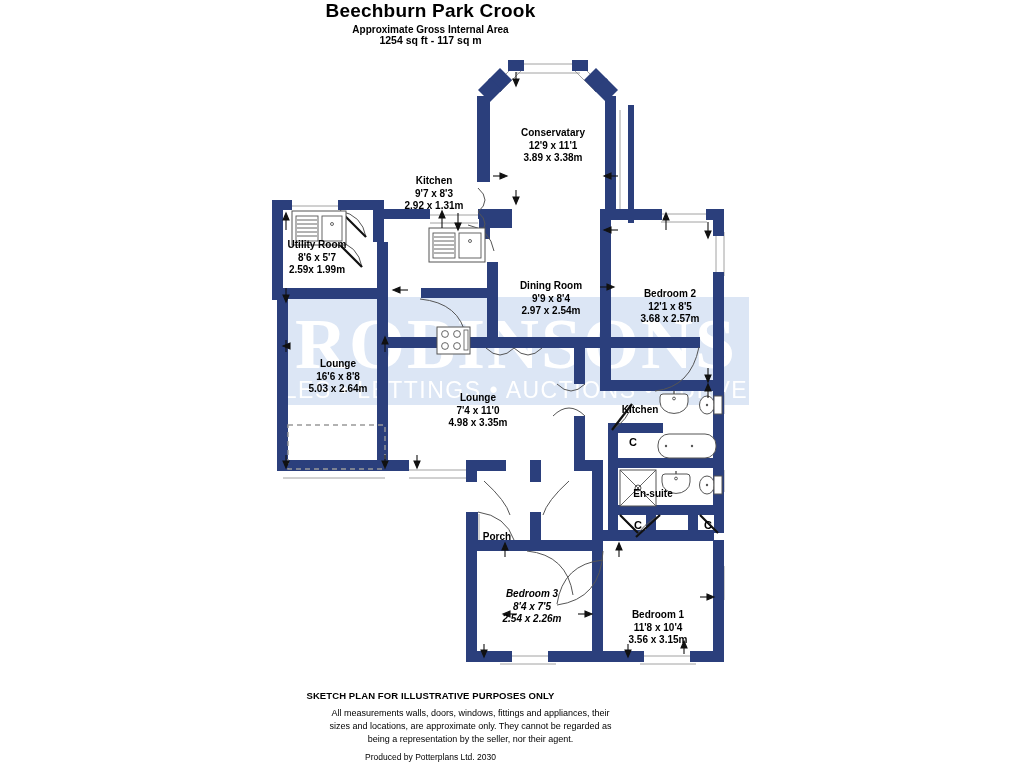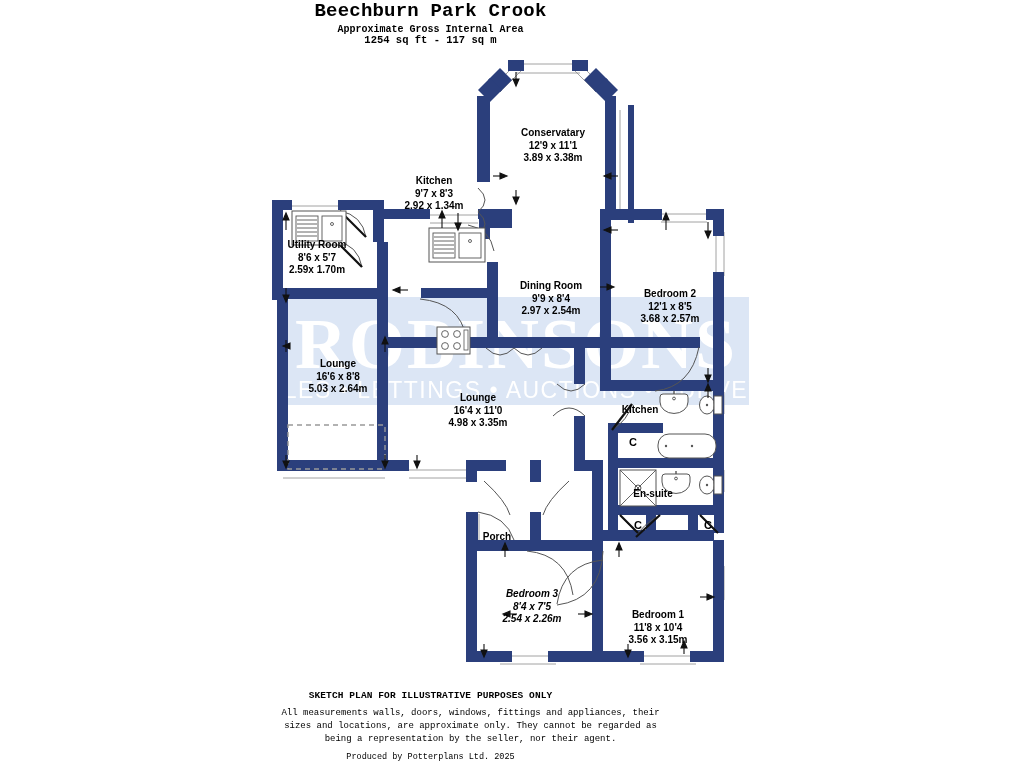--- a/index.html
+++ b/index.html
@@ -1,19 +1,19 @@
 <!DOCTYPE html>
 <html><head>
 <meta charset="utf-8">
 <style>
   html,body{margin:0;padding:0;background:#ffffff;}
   body{width:1024px;height:768px;position:relative;overflow:hidden;
        font-family:"Liberation Sans","DejaVu Sans",sans-serif;color:#000;}
   #plan{position:absolute;left:0;top:0;width:1024px;height:768px;}
-  .hdr{position:absolute;left:0;width:861px;text-align:center;font-family:Liberation Mono, monospace;}
+  .hdr{position:absolute;left:0;width:861px;text-align:center;}
   #title{top:0px;font-size:19px;font-weight:bold;letter-spacing:.2px;}
   #sub1{top:24px;font-size:10px;font-weight:bold;}
   #sub2{top:34px;font-size:10.5px;font-weight:bold;}
   #foot1{top:690px;font-size:9.5px;font-weight:bold;letter-spacing:.1px;}
   .foot2{font-size:9px;line-height:13px;}
   #foot2{top:707px;padding-left:40px;}
   #foot3{top:752px;font-size:8.5px;}
   .lbl{position:absolute;text-align:center;font-size:10px;font-weight:bold;
        line-height:12.5px;white-space:nowrap;}
   .lbl .n{display:block;}
@@ -368,45 +368,45 @@
 
 <div id="room-labels">
     <div class="lbl" style="left: 453px; top: 127px; width: 200px;">
       <span class="n">Conservatary</span>
       <span class="n">12'9 x 11'1</span>
       <span class="n">3.89 x 3.38m</span>
     </div>
     <div class="lbl" style="left: 334px; top: 175px; width: 200px;">
       <span class="n">Kitchen</span>
       <span class="n">9'7 x 8'3</span>
-      <span class="n">2.92 x 1.34m</span>
+      <span class="n">2.92 x 1.31m</span>
     </div>
     <div class="lbl" style="left: 217px; top: 239px; width: 200px;">
       <span class="n">Utility Room</span>
       <span class="n">8'6 x 5'7</span>
-      <span class="n">2.59x 1.70m</span>
+      <span class="n">2.59x 1.99m</span>
     </div>
     <div class="lbl" style="left: 451px; top: 260px; width: 200px; margin-top: 20px;">
       <span class="n">Dining Room</span>
       <span class="n">9'9 x 8'4</span>
       <span class="n">2.97 x 2.54m</span>
     </div>
     <div class="lbl" style="left: 570px; top: 288px; width: 200px;">
       <span class="n">Bedroom 2</span>
       <span class="n">12'1 x 8'5</span>
       <span class="n">3.68 x 2.57m</span>
     </div>
     <div class="lbl" style="left: 238px; top: 358px; width: 200px;">
       <span class="n">Lounge</span>
       <span class="n">16'6 x 8'8</span>
       <span class="n">5.03 x 2.64m</span>
     </div>
     <div class="lbl" style="left: 378px; top: 392px; width: 200px;">
       <span class="n">Lounge</span>
-      <span class="n">16'4 x 11'0</span>
+      <span class="n">7'4 x 11'0</span>
       <span class="n">4.98 x 3.35m</span>
     </div>
     <div class="lbl" style="left: 432px; top: 588px; width: 200px; font-style: italic;">
       <span class="n">Bedroom 3</span>
       <span class="n">8'4 x 7'5</span>
       <span class="n">2.54 x 2.26m</span>
     </div>
     <div class="lbl" style="left: 558px; top: 609px; width: 200px;">
       <span class="n">Bedroom 1</span>
       <span class="n">11'8 x 10'4</span>
@@ -423,13 +423,13 @@
     <div class="clab" style="left: 634px; top: 519px;">C</div>
     <div class="clab" style="left: 704px; top: 519px;">C</div>
   </div>
 
 <div class="hdr" id="foot1">SKETCH PLAN FOR ILLUSTRATIVE PURPOSES ONLY</div>
 <div class="hdr foot2" id="foot2">
   <div>All measurements walls, doors, windows, fittings and appliances, their</div>
   <div>sizes and locations, are approximate only. They cannot be regarded as</div>
   <div>being a representation by the seller, nor their agent.</div>
 </div>
-<div class="hdr" id="foot3">Produced by Potterplans Ltd. 2025</div>
+<div class="hdr" id="foot3">Produced by Potterplans Ltd. 2030</div>
 
 </body></html>

